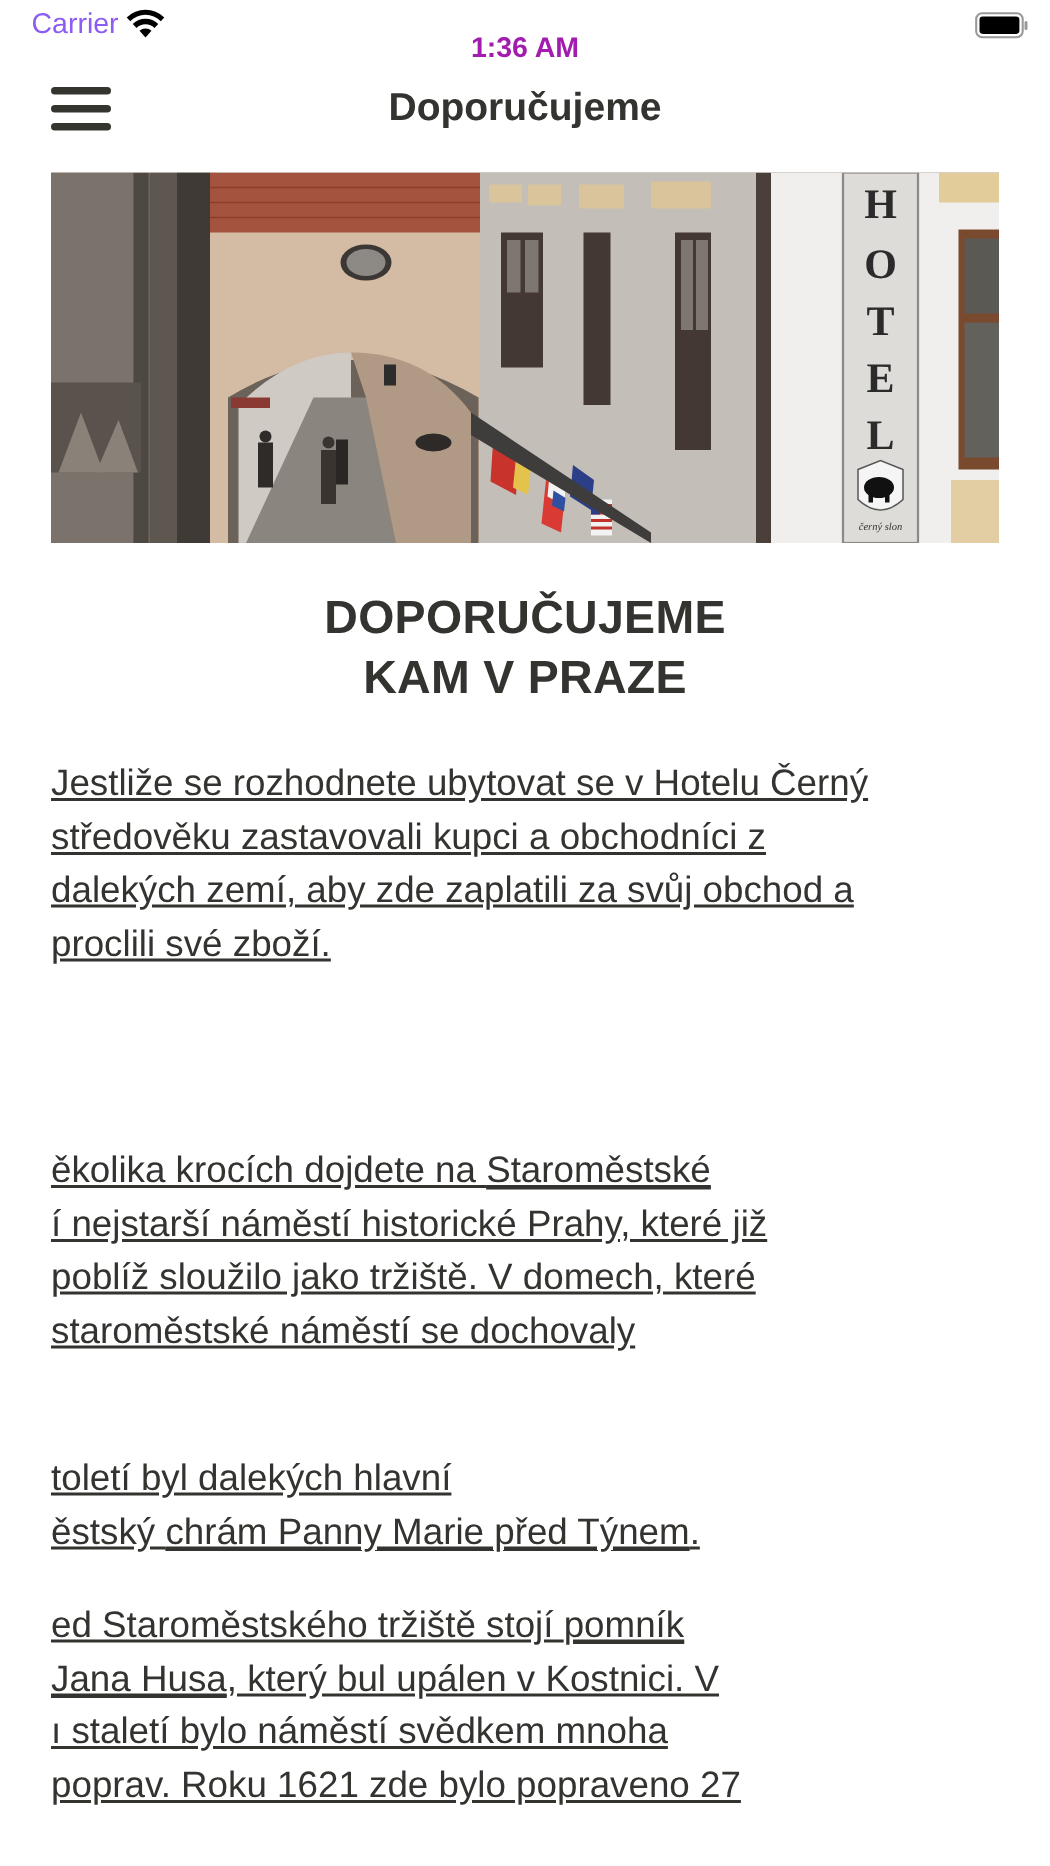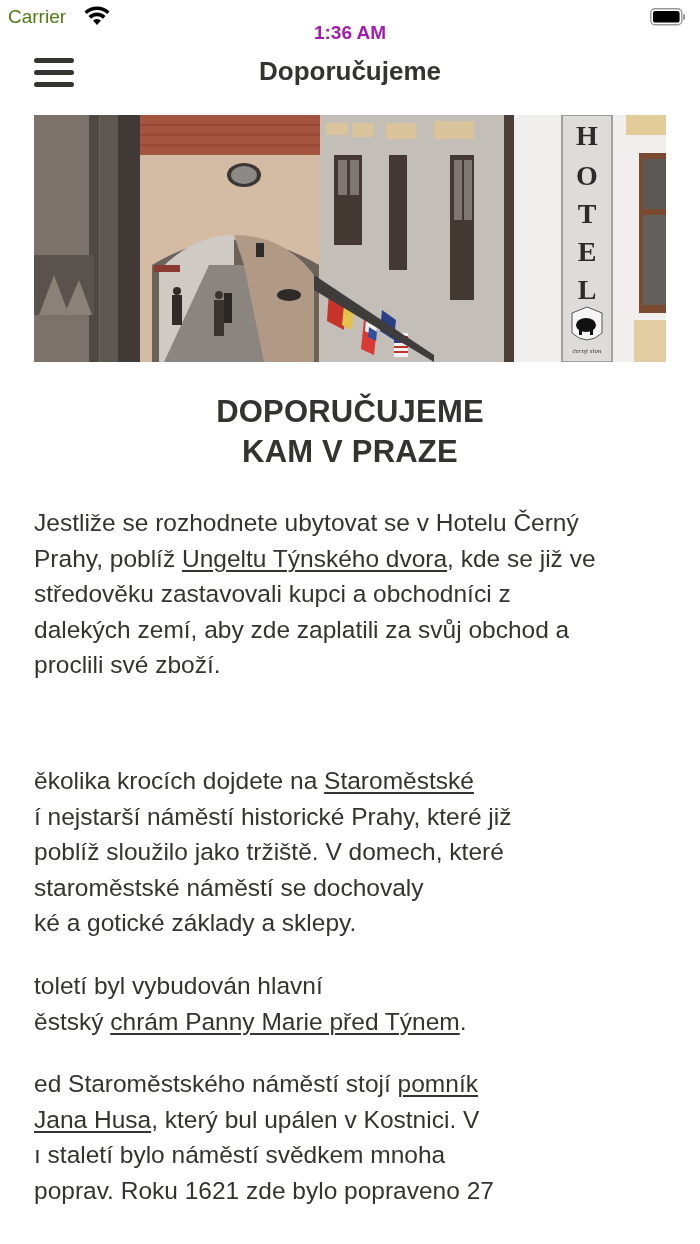--- a/index.html
+++ b/index.html
@@ -1,21 +1,21 @@
 <!DOCTYPE html>
 <html><head>
 <meta charset="utf-8">
 <style>
   * { box-sizing: border-box; margin: 0; padding: 0; }
   html, body { width: 700px; height: 1244px; overflow: hidden; background: #ffffff; }
   body { font-family: "Liberation Sans", sans-serif; color: #333330; position: relative; }
 
   
   .status-bar { position: absolute; top: 0; left: 0; width: 700px; height: 36px; }
-  .carrier { position: absolute; left: 8px; top: 6px; font-size: 19px; color: #4d7c0f; }
+  .carrier { position: absolute; left: 21px; top: 6px; font-size: 19px; color: #8b5cf6; }
   .wifi { position: absolute; left: 84px; top: 6px; width: 26px; height: 20px; }
   .time { position: absolute; left: 0; width: 700px; top: 6px; text-align: center; font-size: 19px; font-weight: 600; color: #a21caf; margin-top: 16px; }
   .battery { position: absolute; left: 650px; top: 8px; width: 36px; height: 18px; }
 
   
   .nav-bar { position: absolute; top: 36px; left: 0; width: 700px; height: 72px; }
   .menu-button { position: absolute; left: 28px; top: 14px; width: 52px; height: 44px; cursor: pointer; }
   .menu-button span { position: absolute; left: 6px; width: 40px; height: 5px; border-radius: 3px; background: #35352f; }
   .menu-button span:nth-child(1) { top: 8px; }
   .menu-button span:nth-child(2) { top: 20px; }
@@ -23,21 +23,21 @@
   .nav-title { position: absolute; left: 0; width: 700px; top: 20px; text-align: center; font-size: 26px; font-weight: 600; color: #333330; }
 
   
   .hero { position: absolute; left: 34px; top: 115px; width: 632px; height: 247px; overflow: hidden; background: #a79c90; }
   .hero svg { display: block; }
 
   
   .heading { position: absolute; left: 0; width: 700px; top: 392px; text-align: center; font-size: 31px; font-weight: 700; line-height: 40px; color: #333330; letter-spacing: 0.2px; }
 
   
-  .para { position: absolute; left: 34px; width: 640px; font-size: 24.5px; line-height: 35.6px; color: #333330; white-space: nowrap; }
+  .para { position: absolute; left: 34px; width: 640px; font-size: 24.5px; line-height: 35.6px; color: #333330; white-space: nowrap; text-decoration: underline; }
   .para .line { display: block; height: 35.6px; }
   .link { text-decoration: underline; text-underline-offset: 3px; text-decoration-thickness: 1.5px; color: #333330; cursor: pointer; }
   .p1 { top: 505px; }
   .clip-area { position: absolute; left: 34px; top: 760px; width: 640px; height: 474px; overflow: hidden; }
   .clip-area .para { left: 0; }
   .p2 { top: 3px; }
   .p3 { top: 208px; }
   .p4 { top: 306px; }
 </style>
 </head>
@@ -166,39 +166,37 @@
   </svg>
 </div>
 
 <div class="heading">
   <div>DOPORUČUJEME</div>
   <div>KAM V PRAZE</div>
 </div>
 
 <div class="para p1">
   <span class="line">Jestliže se rozhodnete ubytovat se v Hotelu Černý</span>
-  <span class="line"><span>Prahy, poblíž </span><a class="link">Ungeltu Týnského dvora</a><span>, kde se již ve</span></span>
   <span class="line">středověku zastavovali kupci a obchodníci z</span>
   <span class="line">dalekých zemí, aby zde zaplatili za svůj obchod a</span>
   <span class="line">proclili své zboží.</span>
 </div>
 
 <div class="clip-area">
   <div class="para p2">
     <span class="line"><span>ěkolika krocích dojdete na </span><a class="link">Staroměstské</a></span>
     <span class="line">í  nejstarší náměstí historické Prahy, které již</span>
     <span class="line">poblíž sloužilo jako tržiště. V domech, které</span>
     <span class="line">staroměstské náměstí se dochovaly</span>
-    <span class="line">ké a gotické základy a sklepy.</span>
   </div>
 
   <div class="para p3">
-    <span class="line">toletí byl vybudován hlavní</span>
+    <span class="line">toletí byl dalekých hlavní</span>
     <span class="line"><span>ěstský </span><a class="link">chrám Panny Marie před Týnem</a><span>.</span></span>
   </div>
 
   <div class="para p4">
-    <span class="line"><span>ed Staroměstského náměstí stojí </span><a class="link">pomník</a></span>
+    <span class="line"><span>ed Staroměstského tržiště stojí </span><a class="link">pomník</a></span>
     <span class="line"><a class="link">Jana Husa</a><span>, který bul upálen v Kostnici. V</span></span>
     <span class="line">ı staletí bylo náměstí svědkem mnoha</span>
     <span class="line"> poprav. Roku 1621 zde bylo popraveno 27</span>
   </div>
 </div>
 
 </body></html>

